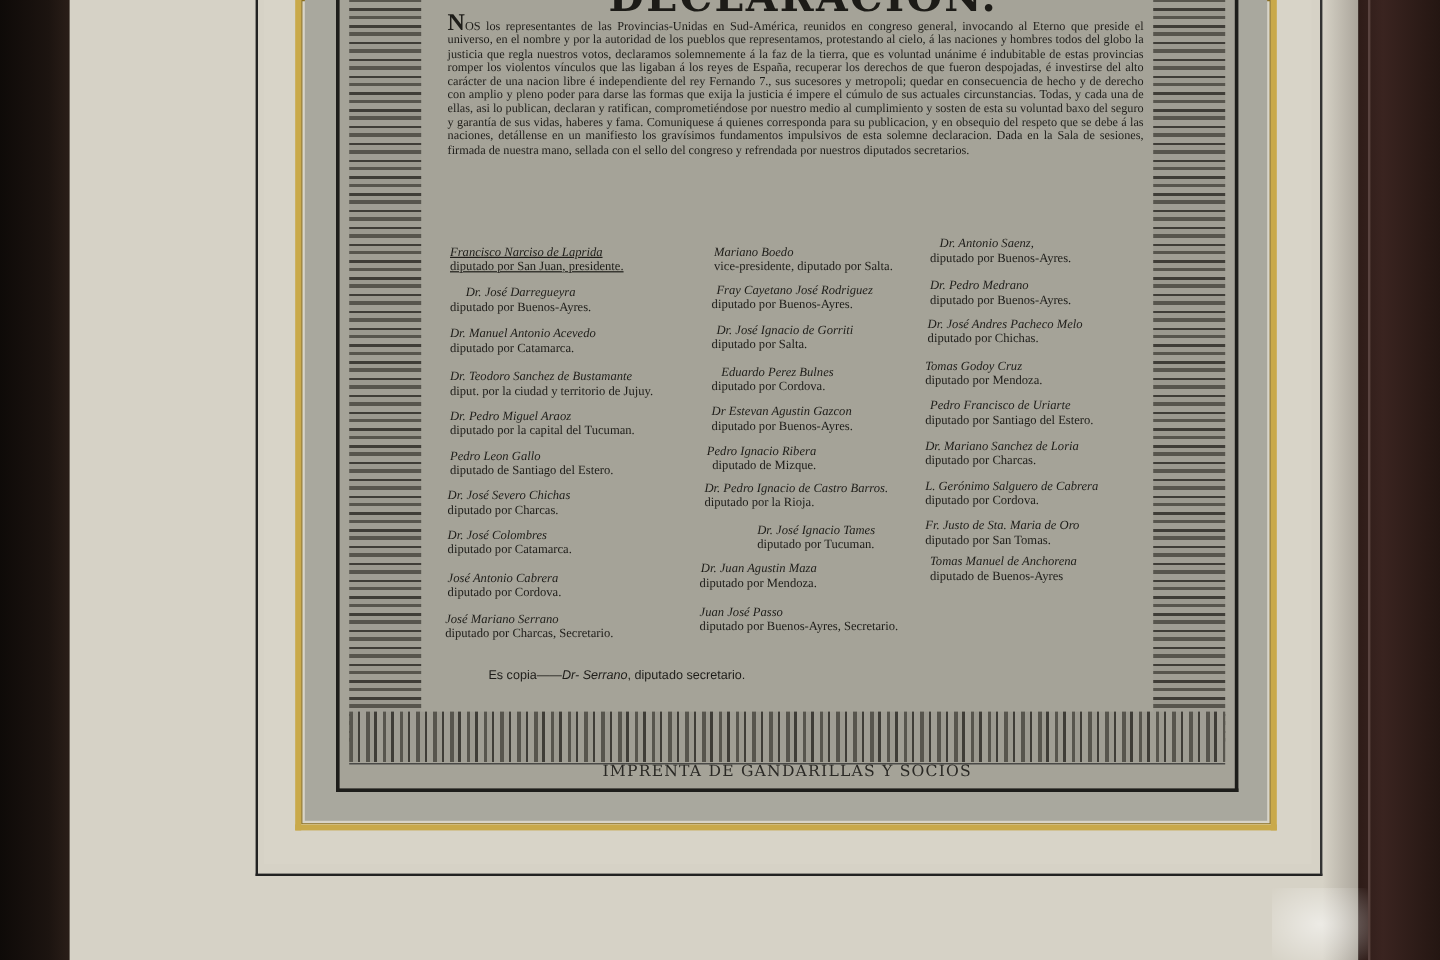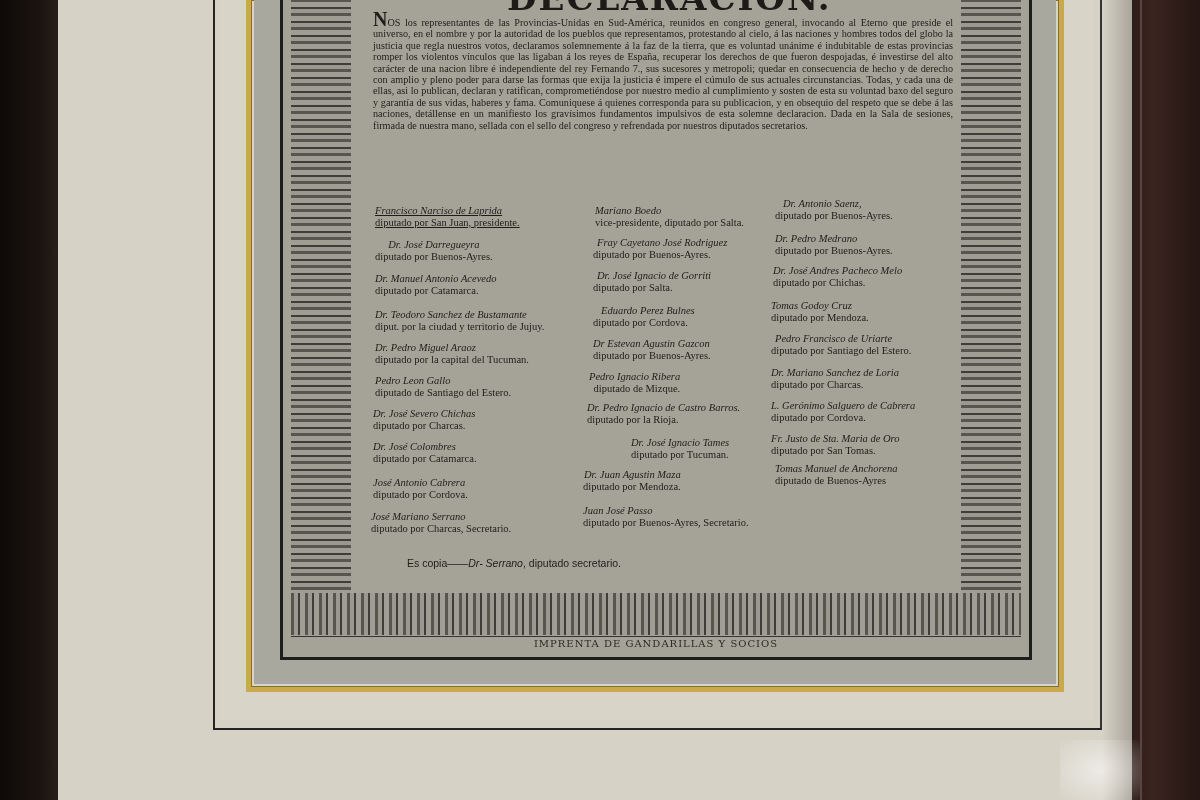--- a/index.html
+++ b/index.html
@@ -12,21 +12,21 @@
   .mat-line{position:absolute;left:155px;top:0;width:885px;height:728px;border:2px solid #222;border-top:none;border-right-color:#333;}
   .mat-inner{position:absolute;left:162px;top:0;width:873px;height:720px;background:#d8d4c8;}
   .gold{position:absolute;left:188px;top:0;width:818px;height:692px;border:5px solid #c9a94a;border-top:none;box-sizing:border-box;box-shadow:inset 0 0 0 1px #8a6f20;}
   .paper-bg{position:absolute;left:196px;top:0;width:802px;height:684px;background:#a9a89e;}
   .doc{position:absolute;left:222px;top:0;width:752px;height:660px;background:#a5a398;border:3px solid #1d1d1a;border-top:none;box-sizing:border-box;}
   .border-band{position:absolute;background:repeating-linear-gradient(0deg,#57554d 0 3px,#9b998f 3px 7px,#3f3d37 7px 9px,#a09e94 9px 14px);}
   .border-band.h{background:repeating-linear-gradient(90deg,#57554d 0 3px,#9b998f 3px 7px,#3f3d37 7px 9px,#a09e94 9px 14px);}
   .bl{left:8px;top:0;width:60px;height:618px;}
   .br{right:8px;top:0;width:60px;height:618px;}
   .bb{left:8px;bottom:22px;width:730px;height:42px;}
-  .imprint{position:absolute;left:8px;bottom:6px;width:730px;height:14px;font-size:10px;letter-spacing:1px;color:#2a2925;text-align:center;line-height:14px;border-top:1px solid #333;}
+  .imprint{position:absolute;left:8px;bottom:6px;width:730px;height:14px;font-size:13px;letter-spacing:1px;color:#2a2925;text-align:center;line-height:14px;border-top:1px solid #333;}
   .text-area{position:absolute;left:74px;top:0;width:600px;height:560px;color:#1e1d19;}
   .title{position:absolute;left:150px;top:-22px;font-family:"DejaVu Serif",serif;font-weight:bold;font-size:34px;letter-spacing:2px;color:#1c1b17;}
   .body-text{position:absolute;left:16px;top:14px;width:580px;font-family:"Liberation Serif",serif;font-size:10.2px;line-height:11.4px;text-align:justify;}
   .body-text .dropcap{font-size:20px;font-weight:bold;line-height:10px;}
   .sigs{position:absolute;left:14px;top:205px;width:590px;}
   .sig{position:absolute;font-family:"Liberation Serif",serif;font-size:10.5px;line-height:11.5px;white-space:nowrap;}
   .sig .nm{font-style:italic;display:block;}
   .sig .rl{display:block;}
   .copy-line{position:absolute;left:50px;top:557px;font-family:Liberation Sans, sans-serif;font-size:10.5px;white-space:nowrap;}
   .copy-line i{font-style:italic;}

